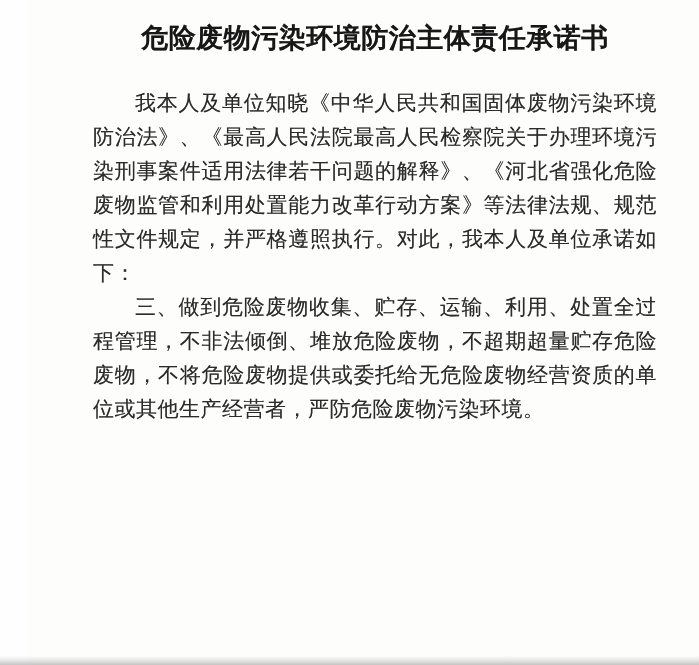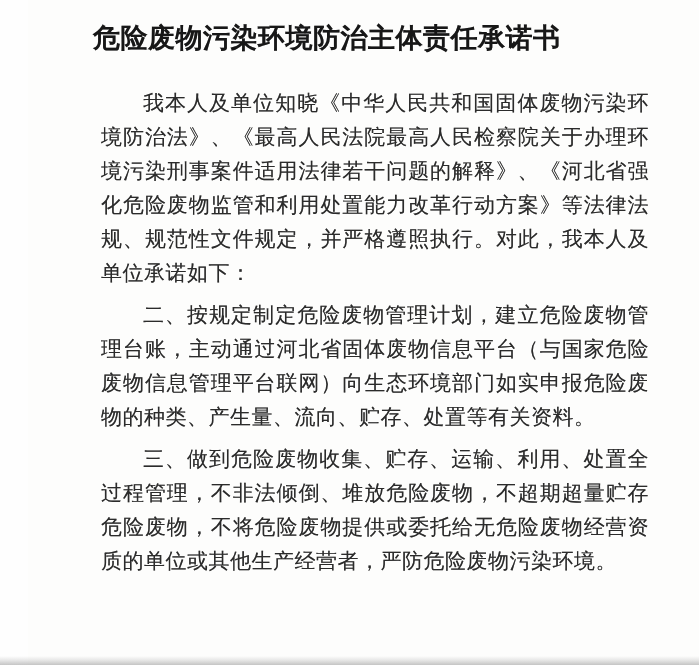--- a/index.html
+++ b/index.html
@@ -26,31 +26,31 @@
     top: 0;
     width: 564px;
     color: #282828;
   }
   .doc-title {
     margin: 22px 0 0 0;
     padding: 0;
     font-size: 27px;
     line-height: 32px;
     font-weight: bold;
-    text-align: left;
+    text-align: center;
     letter-spacing: 0.5px;
     color: #171717;
     
     text-shadow: 0 0 0.6px rgba(40,40,40,0.55);
   }
   .doc-body {
     margin-top: 32px;
   }
   .para {
-    margin: 8px;
+    margin: 0;
     padding: 0;
     font-size: 21px;
     line-height: 34px;
     text-align: justify;
     text-align-last: left;
     text-indent: 2em;
     letter-spacing: 0.5px;
     color: #2b2b2b;
     text-shadow: 0 0 0.5px rgba(43,43,43,0.5);
   }
@@ -68,18 +68,17 @@
 </head>
 <body>
 
 <div class="paper-tint"></div>
 
 <div class="page">
   <h1 class="doc-title">危险废物污染环境防治主体责任承诺书</h1>
 
   <div class="doc-body">
     <p class="para">我本人及单位知晓《中华人民共和国固体废物污染环境防治法》、《最高人民法院最高人民检察院关于办理环境污染刑事案件适用法律若干问题的解释》、《河北省强化危险废物监管和利用处置能力改革行动方案》等法律法规、规范性文件规定，并严格遵照执行。对此，我本人及单位承诺如下：</p>
-    <p class="para">二、按规定制定危险废物管理计划，建立危险废物管理台账，主动通过河北省固体废物信息平台（与国家危险废物信息管理平台联网）向生态环境部门如实申报危险废物的种类、产生量、流向、贮存、处置等有关资料。</p>
     <p class="para">三、做到危险废物收集、贮存、运输、利用、处置全过程管理，不非法倾倒、堆放危险废物，不超期超量贮存危险废物，不将危险废物提供或委托给无危险废物经营资质的单位或其他生产经营者，严防危险废物污染环境。</p>
   </div>
 </div>
 
 <div class="bottom-shadow"></div>
 
 </body></html>

